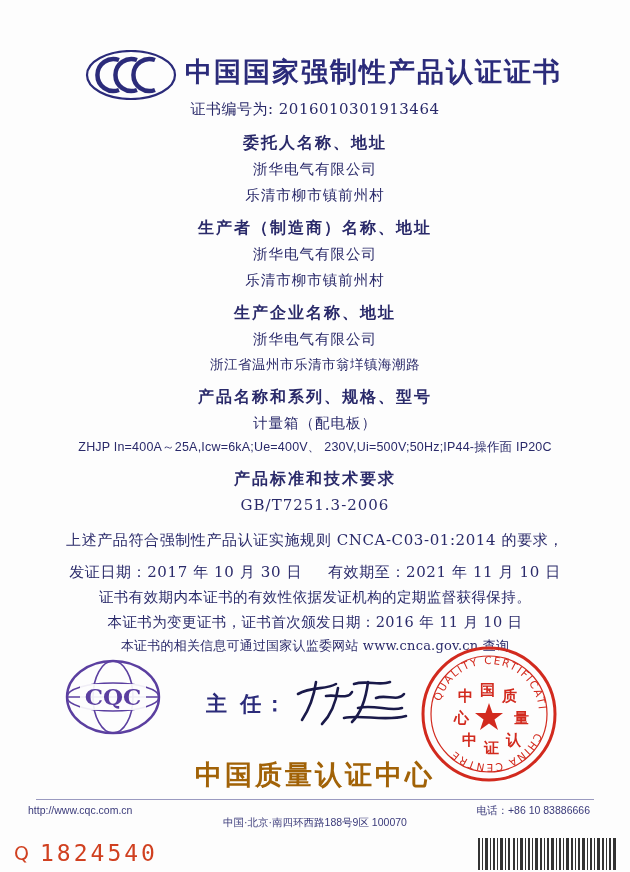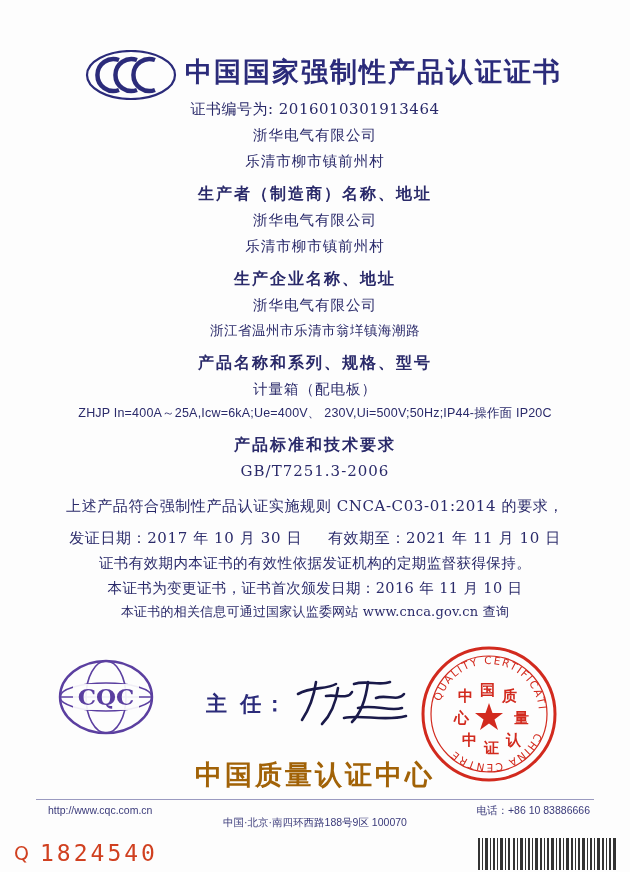--- a/index.html
+++ b/index.html
@@ -134,21 +134,21 @@
   
   .sig-area {
     position: absolute;
     left: 0;
     top: 636px;
     width: 630px;
     height: 130px;
   }
   .cqc-logo {
     position: absolute;
-    left: 57px;
+    left: 64px;
     top: 22px;
     width: 98px;
     height: 78px;
   }
   .director-label {
     position: absolute;
     left: 206px;
     top: 54px;
     font-size: 21px;
     font-weight: bold;
@@ -198,21 +198,21 @@
     position: absolute;
     left: 0;
     top: 804px;
     width: 630px;
     height: 18px;
     font-size: 10.5px;
     color: #3a3a7a;
     font-family: "Liberation Sans", sans-serif;
   }
   .footer .f-left {
-    position: absolute; left: 48px; top: 0;
+    position: absolute; left: 28px; top: 0;
   }
   .footer .f-center {
     position: absolute; left: 0; top: 0; width: 630px; text-align: center; margin-top: 12px;
   }
   .footer .f-right {
     position: absolute; right: 40px; top: 0;
   }
 
   .barcode-row {
     position: absolute;
@@ -269,20 +269,21 @@
         <ellipse cx="46" cy="25" rx="44" ry="24" fill="none" stroke="#2b2b7a" stroke-width="2.2"></ellipse>
       </svg>
     </div>
     <div class="doc-title">中国国家强制性产品认证证书</div>
   </div>
 
   <div class="body-block">
 
     <div class="line cert-no">证书编号为: 2016010301913464</div>
 
+    <div class="line sec-head">委托人名称、地址</div>
     <div class="line sec-line">浙华电气有限公司</div>
     <div class="line sec-line">乐清市柳市镇前州村</div>
 
     <div class="line sec-head">生产者（制造商）名称、地址</div>
     <div class="line sec-line">浙华电气有限公司</div>
     <div class="line sec-line">乐清市柳市镇前州村</div>
 
     <div class="line sec-head">生产企业名称、地址</div>
     <div class="line sec-line">浙华电气有限公司</div>
     <div class="line sec-line small">浙江省温州市乐清市翁垟镇海潮路</div>

